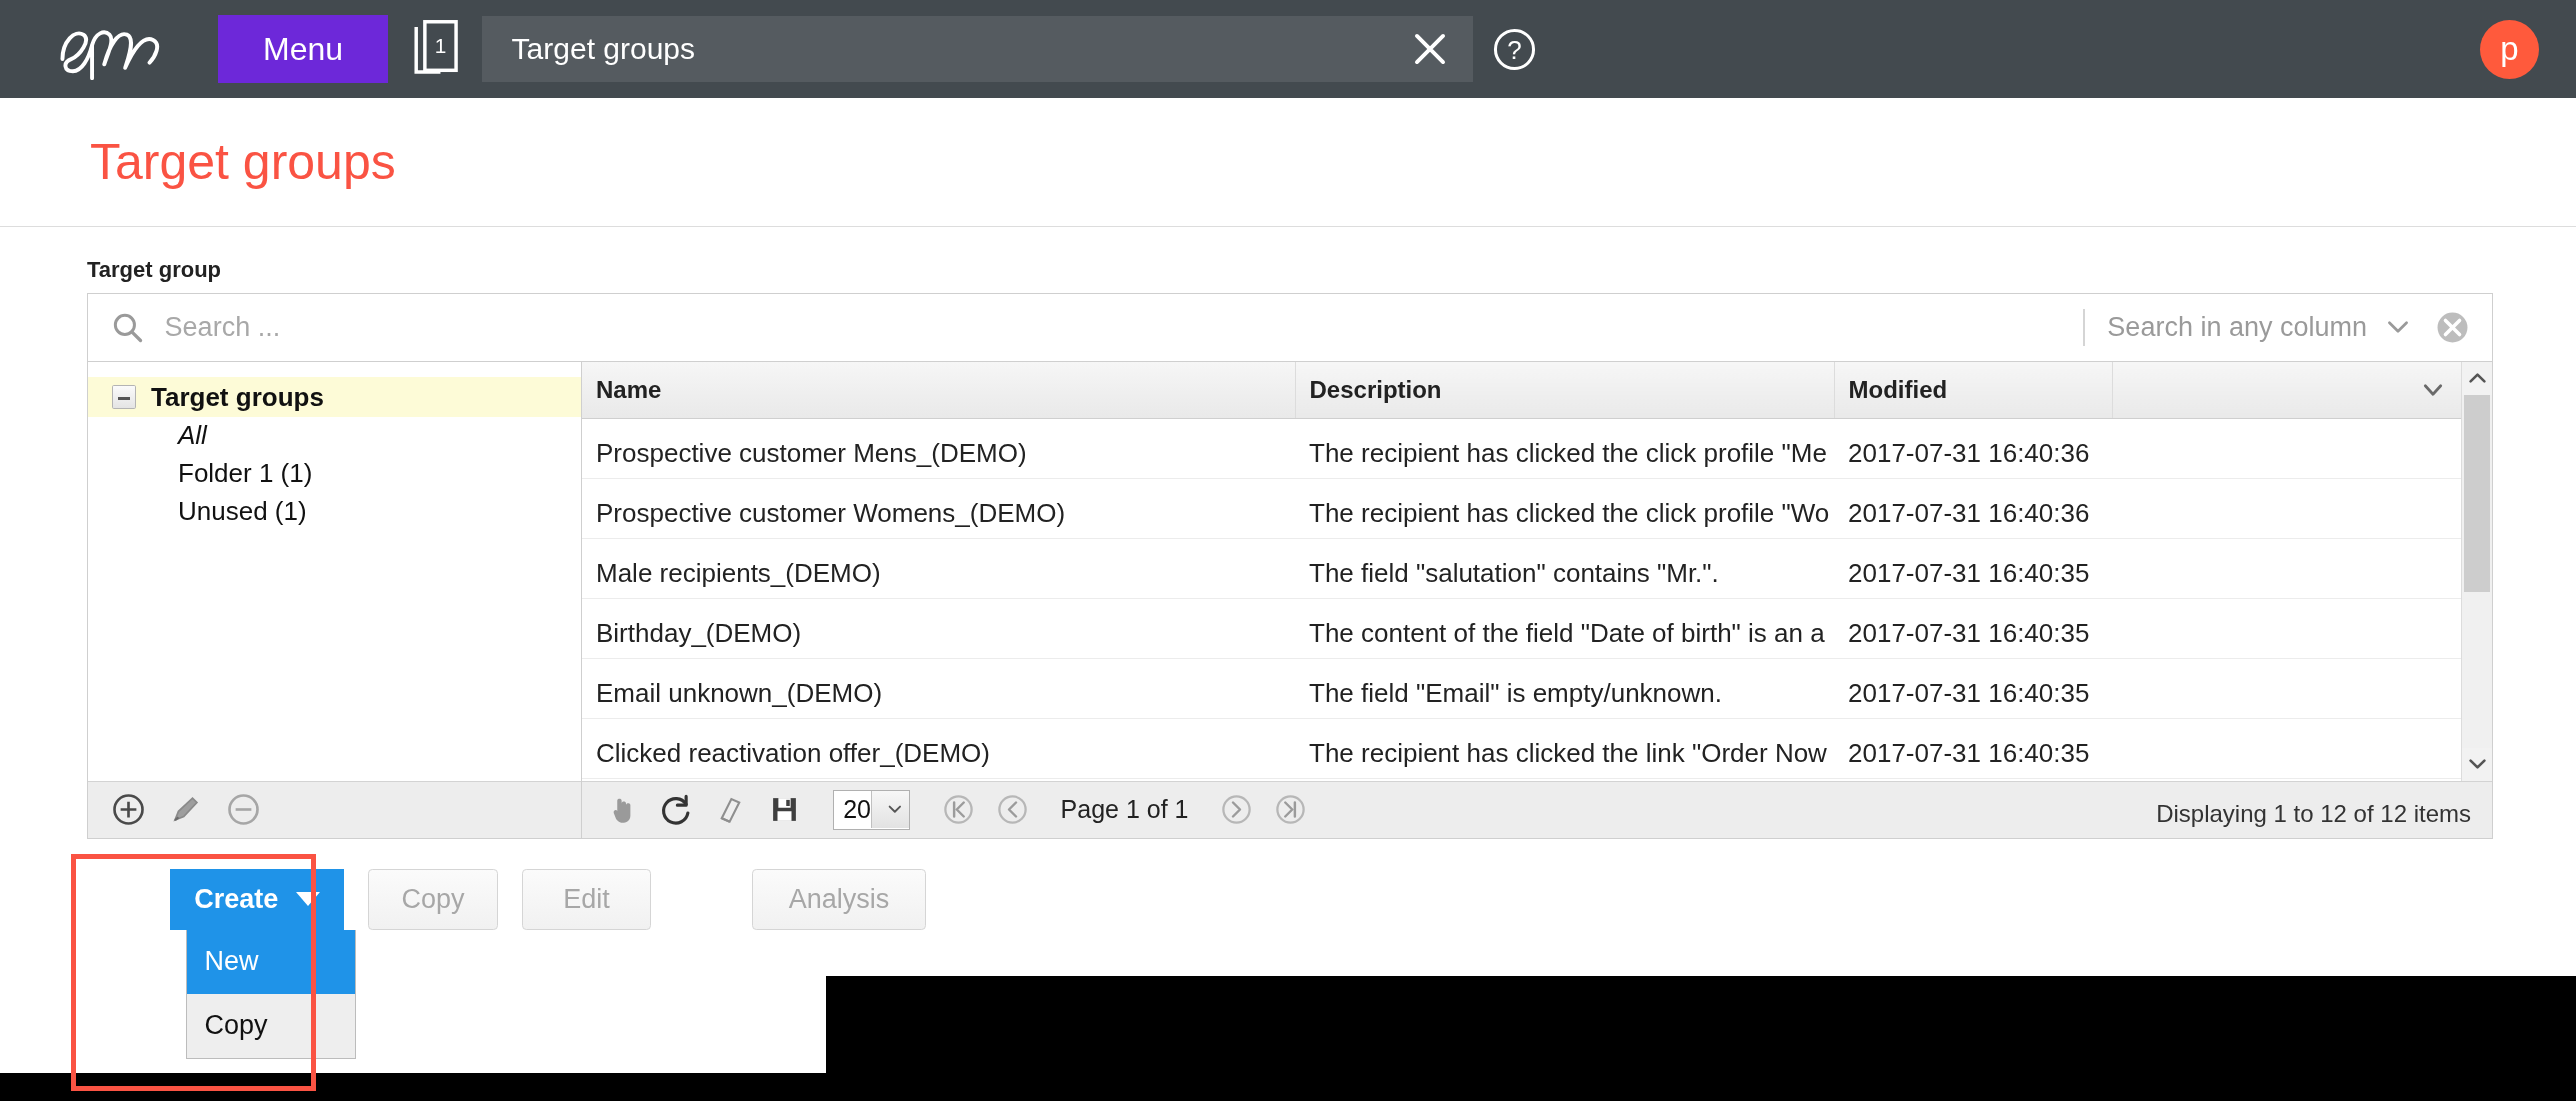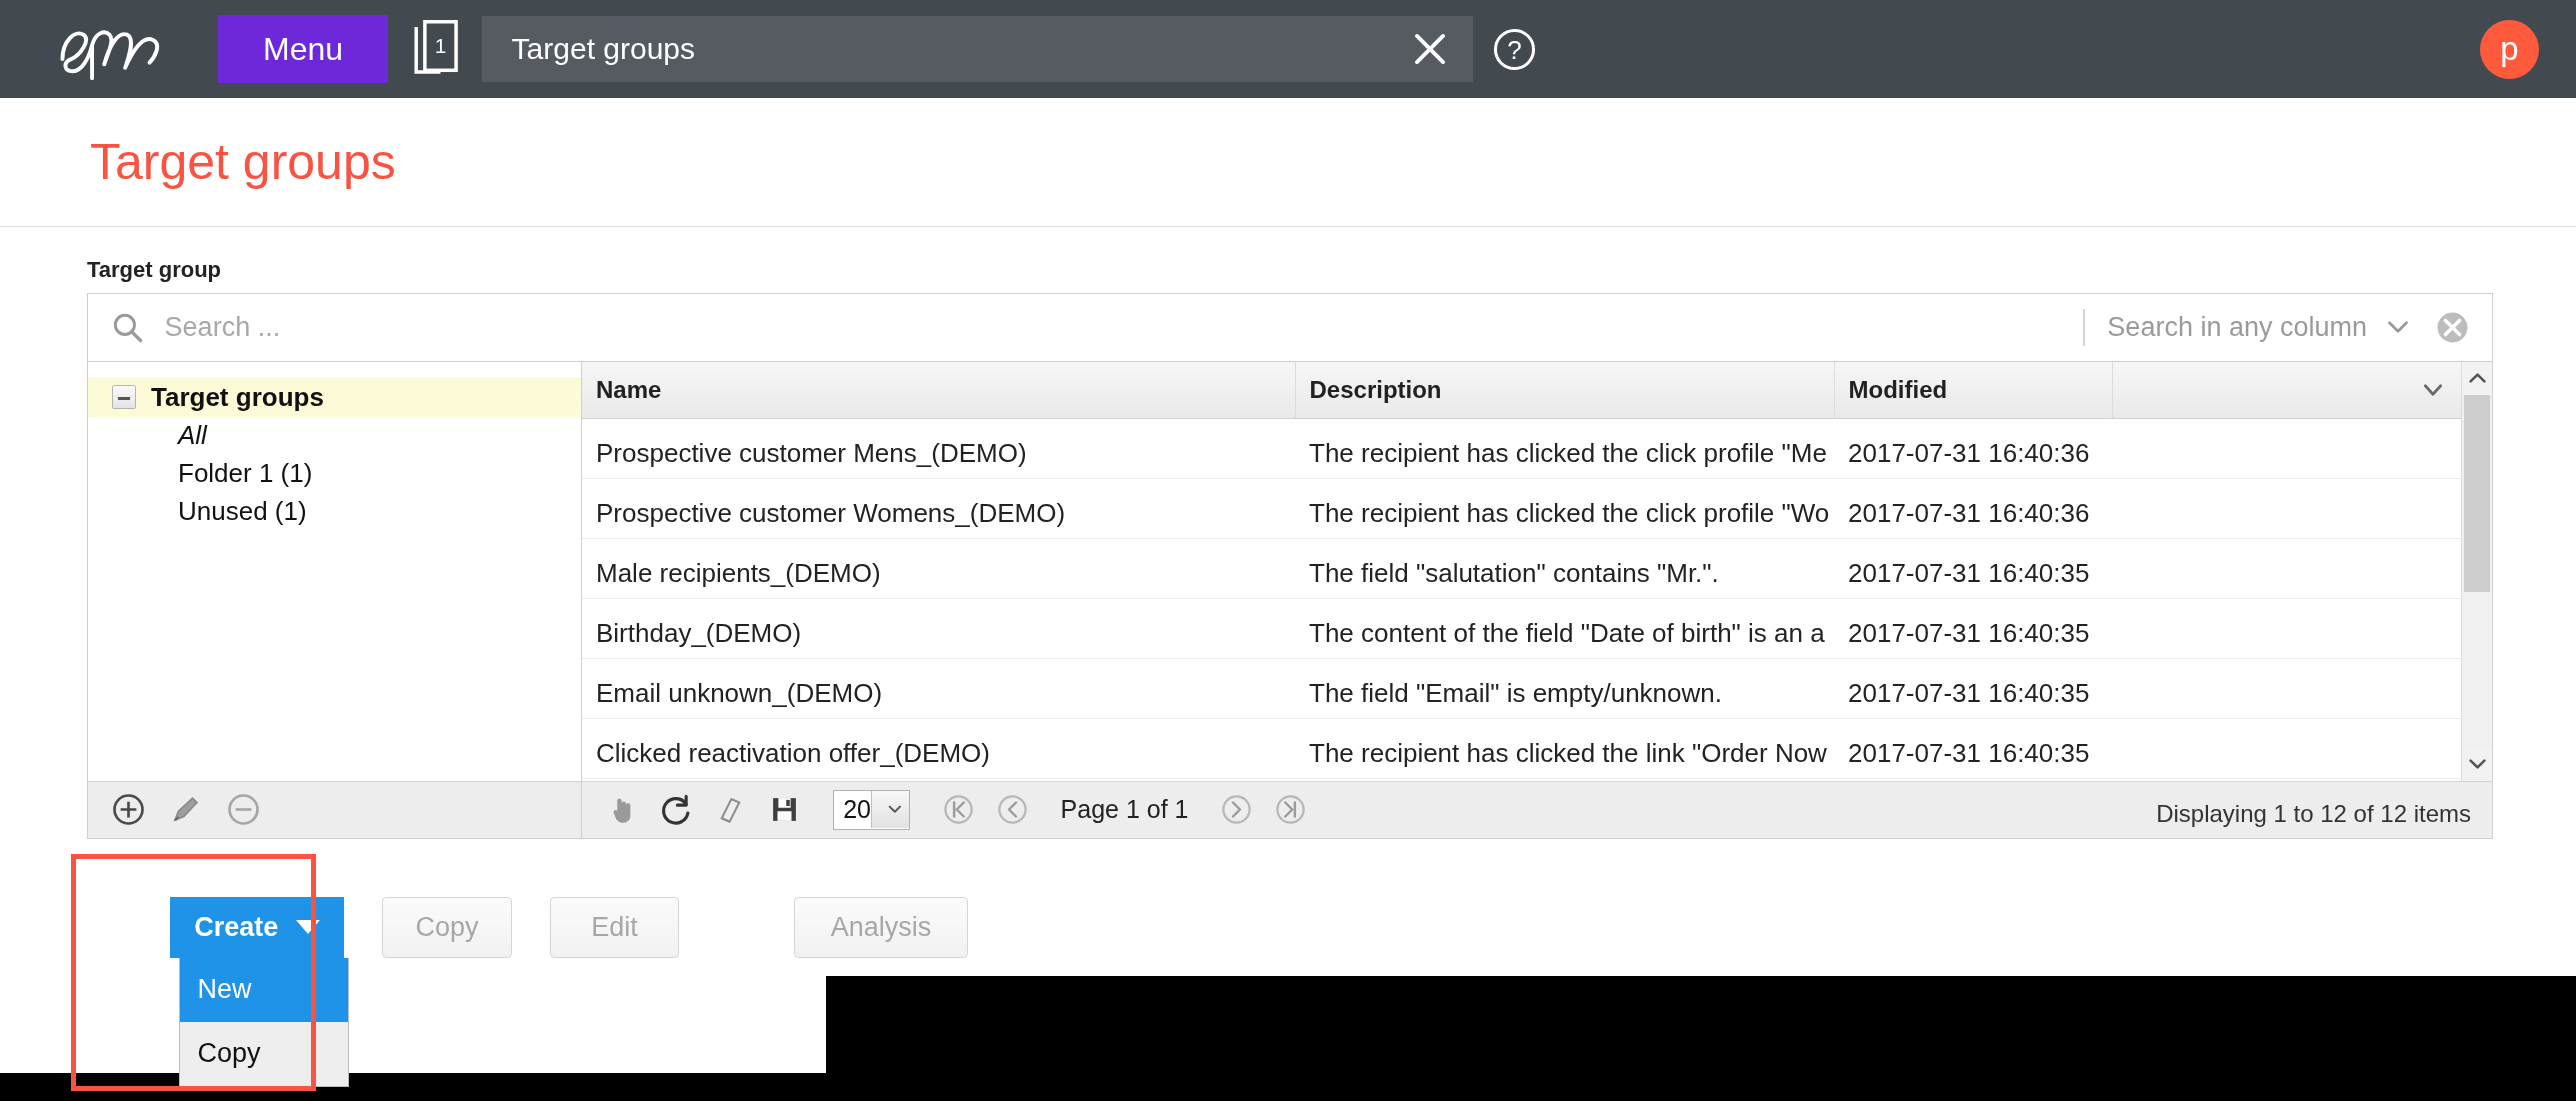--- a/index.html
+++ b/index.html
@@ -214,23 +214,22 @@
     display: flex; align-items: center; justify-content: center;
   }
   .pager-ico { width: 35px; height: 35px; flex: none; cursor: pointer; }
   .page-text { font-size: 25px; color: #222; margin: 0 12px; white-space: nowrap; }
   .grid-status { margin-left: auto; font-size: 24px; color: #333; white-space: nowrap; margin-top: 8px; }
 
   
   .actions {
     display: flex; align-items: flex-end;
     padding: 30px 0 0 83px;
-    gap: 38px;
+    gap: 24px;
     position: relative;
-    margin-top: 28px;
   }
   .create-wrap { position: relative; width: 174px; flex: none; }
   .btn {
     height: 61px; min-width: 129px;
     border: 1.7px solid #d5d5d5;
     background: linear-gradient(#fbfbfb,#f1f1f1);
     border-radius: 4.3px;
     font-size: 27px; color: #a7a7a7;
     display: flex; align-items: center; justify-content: center;
     cursor: pointer;
@@ -245,21 +244,21 @@
     width: 0; height: 0;
     border-left: 12px solid transparent;
     border-right: 12px solid transparent;
     border-top: 14px solid #fff;
   }
   .btn-copy { width: 130px; }
   .btn-edit { width: 129px; }
   .btn-analysis { width: 174px; margin-left: 77px; }
 
   .dropdown {
-    position: absolute; top: 61px; left: 9px;
+    position: absolute; top: 61px; left: 16px;
     width: 170px;
     background: #eeeeee;
     border: 0.9px solid #bcbcbc;
     border-top: none;
     z-index: 20;
   }
   .dd-item {
     height: 64px; display: flex; align-items: center;
     padding-left: 17.4px;
     font-size: 27px; color: #111;

